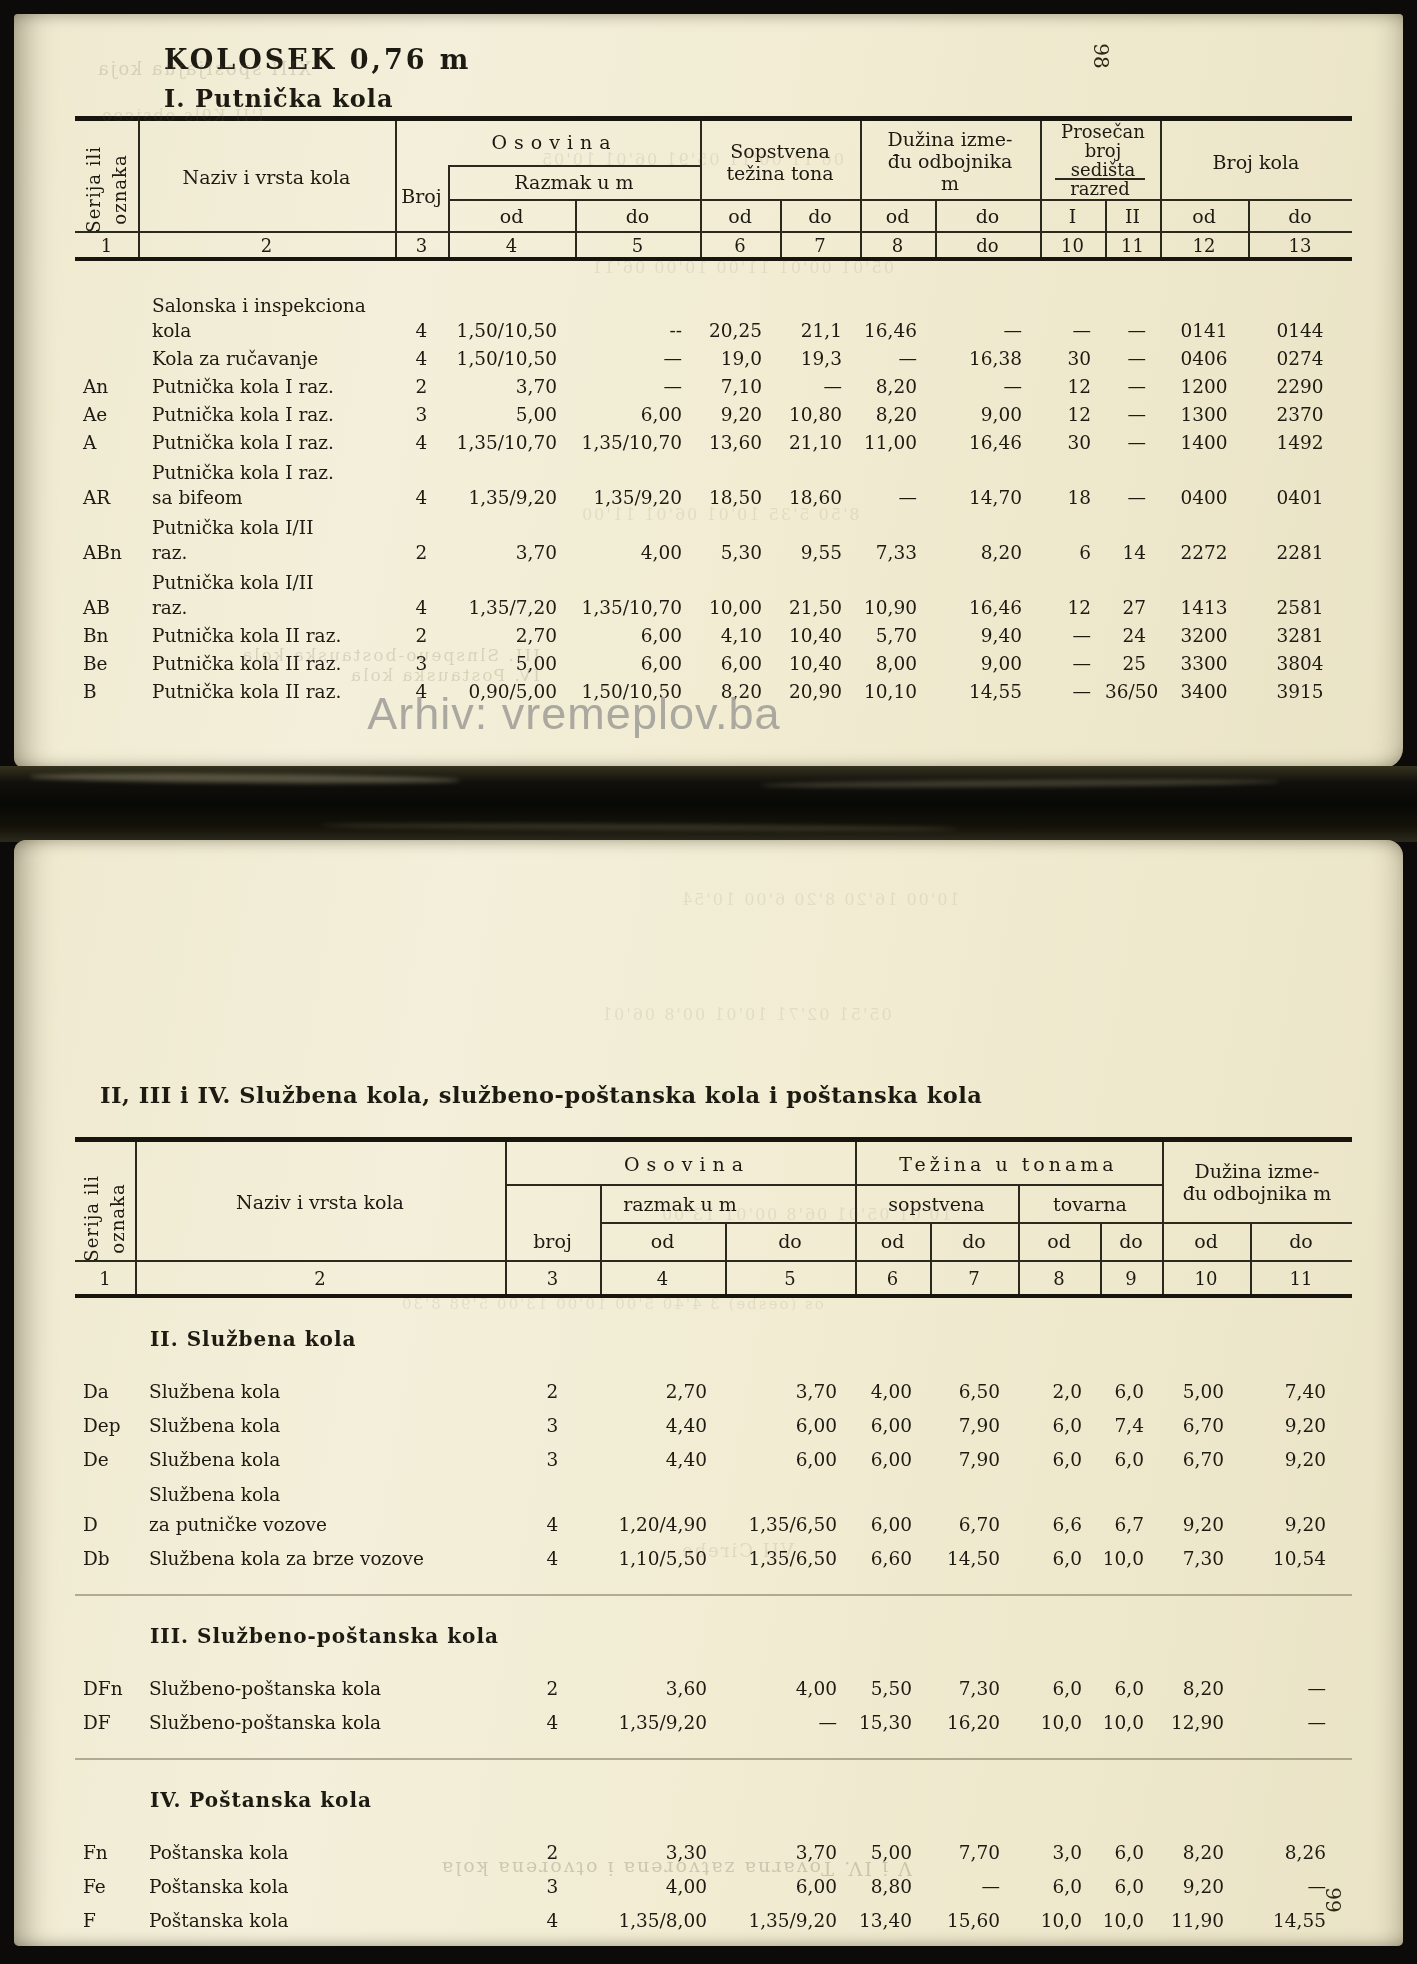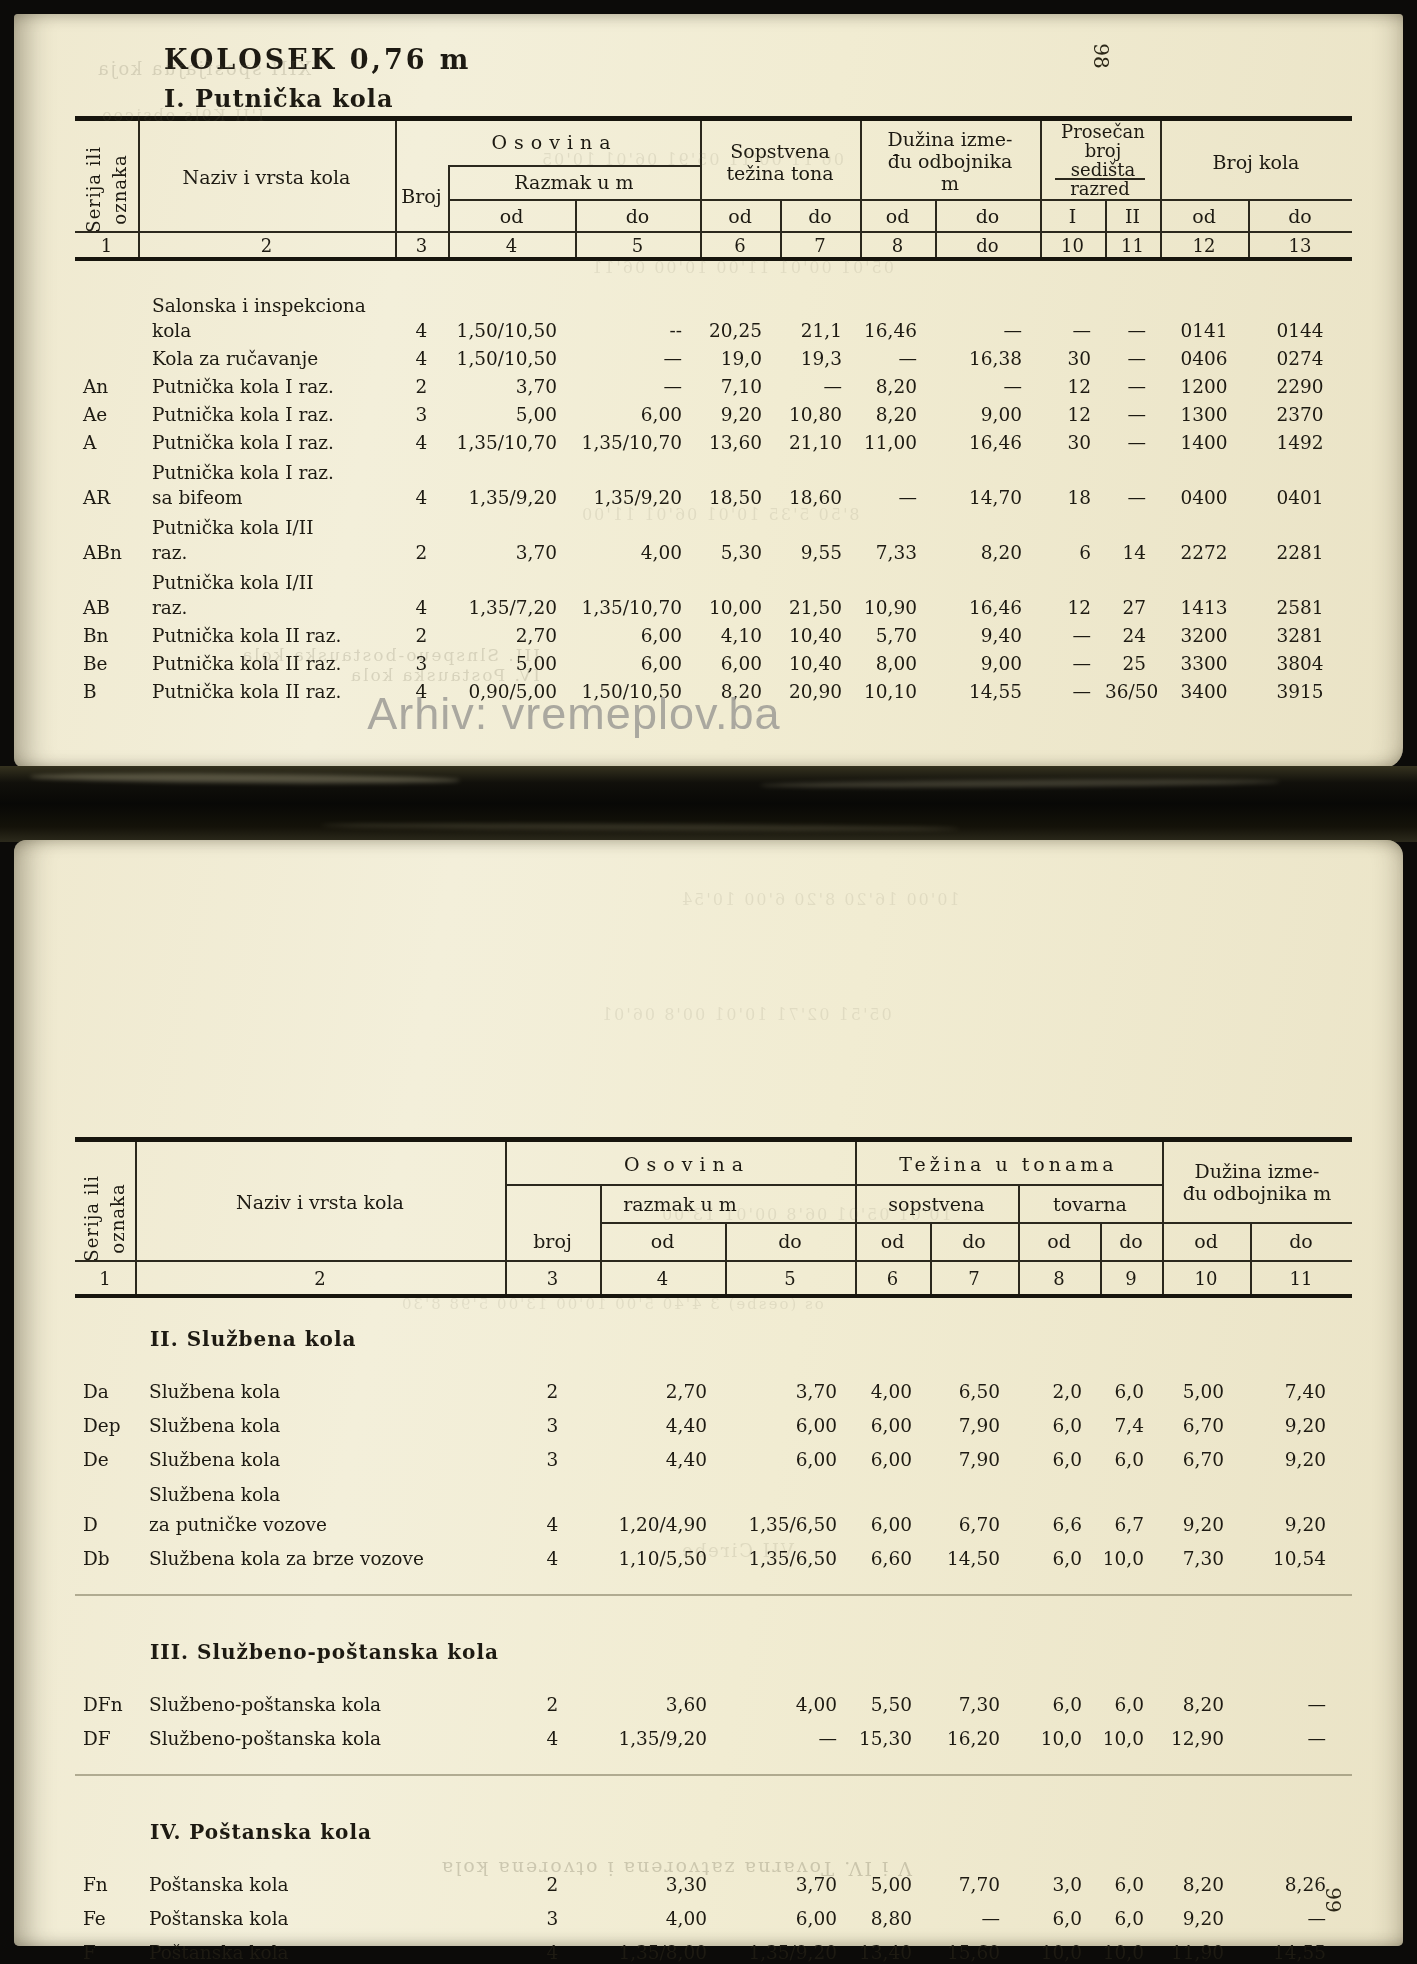--- a/index.html
+++ b/index.html
@@ -55,21 +55,21 @@
   .trow.tall{margin-top:5px;}
   .trow .ser{padding-left:8px;text-align:left;}
   .trow .name{padding-left:14px;text-align:left;white-space:pre-line;}
   .trow .ctr{text-align:center;}
   .trow .num{text-align:right;padding-right:18px;}
   .trow .seat{text-align:right;padding-right:14px;}
   .trow .bk{text-align:center;}
   .trow .numB{text-align:right;padding-right:26px;}
 
   .section{width:1277px;}
-  .section + .section{border-top:2px solid rgba(112,105,78,.5);margin-top:20px;padding-top:24px;}
+  .section + .section{border-top:2px solid rgba(112,105,78,.5);margin-top:20px;padding-top:8px;}
   .sec-h{font-weight:bold;font-size:20px;padding-left:75px;margin:20px 0 26px 0;letter-spacing:1px;}
 
   .watermark{position:absolute;left:160px;top:674px;width:800px;text-align:center;
              font-family:"Liberation Sans","DejaVu Sans",sans-serif;
              font-size:45px;color:#a3a19a;letter-spacing:1px;opacity:.9;}
   .pgnum{position:absolute;font-size:20px;color:#2c2818;transform:rotate(90deg);}
   .pg98{left:1074px;top:30px;}
   .pg99{left:1306px;top:1048px;}
   .ghosts{position:absolute;left:0;top:0;width:1417px;height:1964px;pointer-events:none;z-index:4;}
   .ghost{position:absolute;color:#6e6952;white-space:pre-line;filter:blur(.4px);letter-spacing:2px;}
@@ -326,20 +326,21 @@
     <div class="watermark">Arhiv: vremeplov.ba</div>
   </div>
 
   <div class="fold">
     <div class="streak" style="left:30px;top:8px;width:430px;height:9px;opacity:.30;transform:rotate(.5deg)"></div>
     <div class="streak" style="left:760px;top:14px;width:520px;height:7px;opacity:.22;transform:rotate(-.4deg)"></div>
     <div class="streak" style="left:320px;top:58px;width:640px;height:6px;opacity:.16;transform:rotate(.3deg)"></div>
   </div>
 
   <div class="page page2">
+    <div class="ttl t2-title">II, III i IV. Službena kola, službeno-poštanska kola i poštanska  kola</div>
     <div class="pgnum pg99">99</div>
 
     <div class="tbl tbl2">
       <div class="thead th2" id="t2head">
         <div class="vwrap" style="left:0;top:0;width:60px;height:152px">
           <span class="vtext">Serija ili
 oznaka</span>
         </div>
         <div class="hcell" style="left:60px;top:0;width:370px;height:120px">Naziv i vrsta kola</div>
         <div class="hcell lsp" style="left:430px;top:6px;width:350px;height:32px">Osovina</div>

